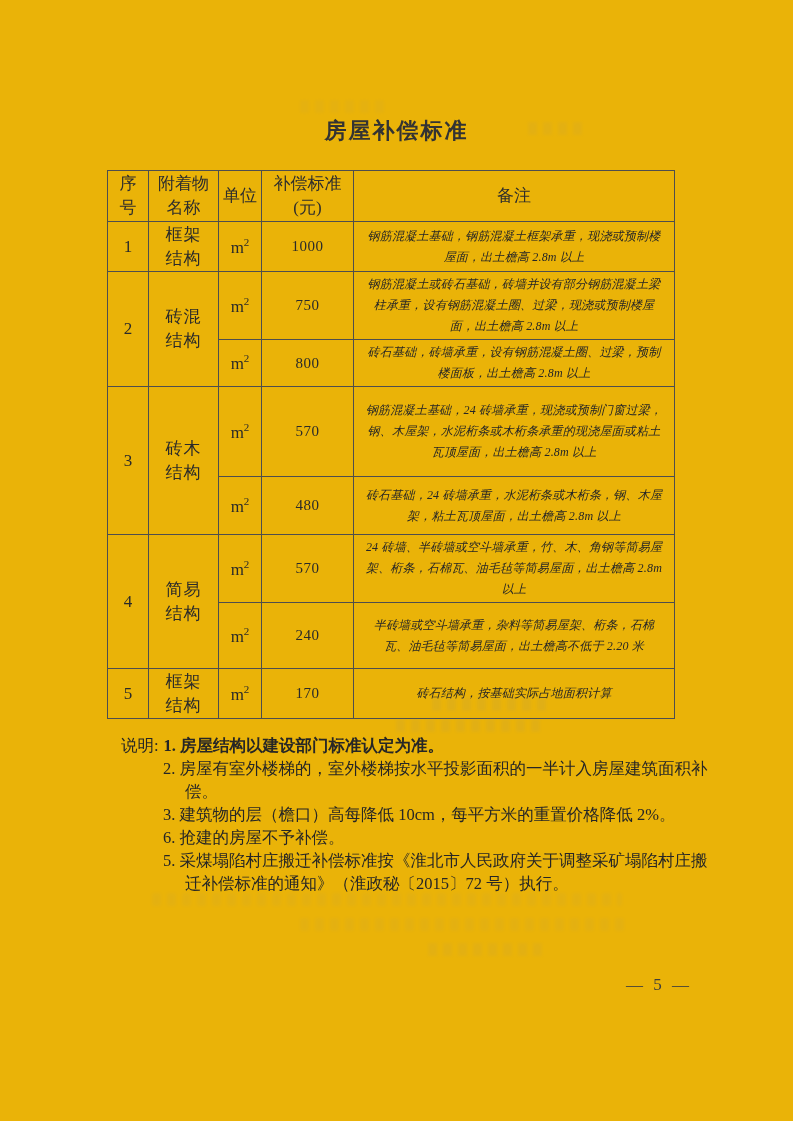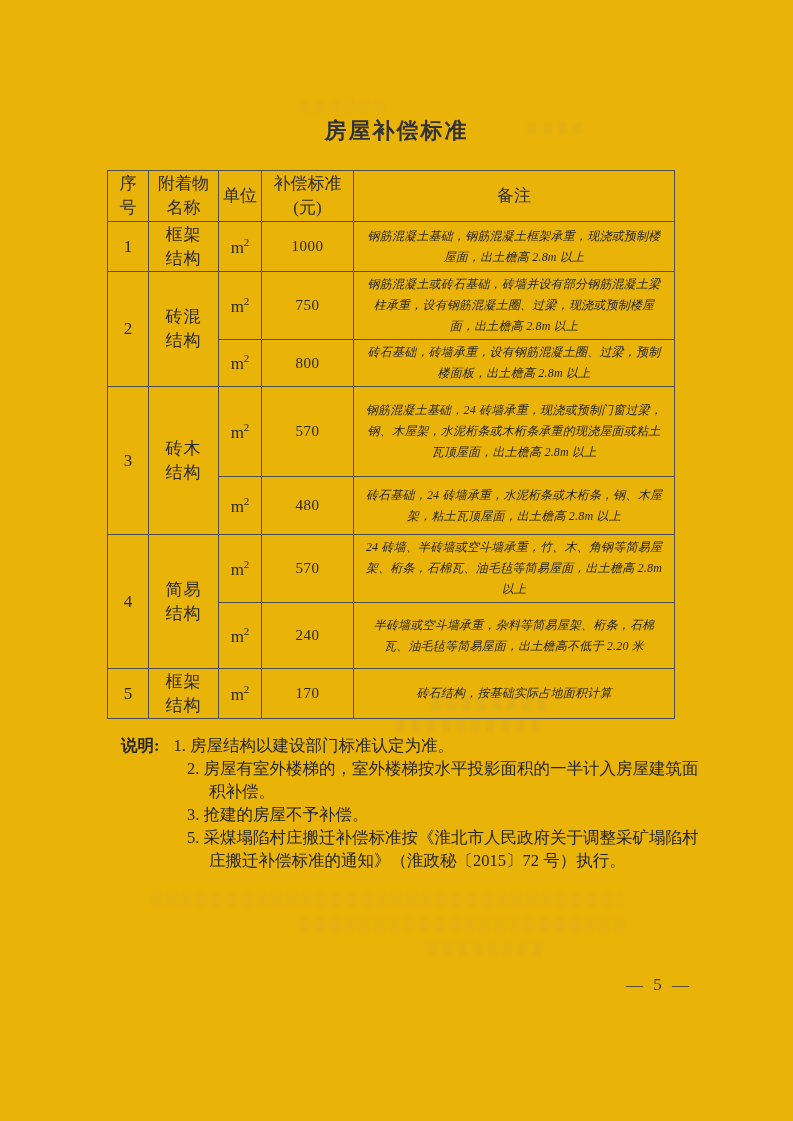--- a/index.html
+++ b/index.html
@@ -40,23 +40,23 @@
   .c-remark {
     text-align:center; font-size:12px; line-height:21px;
     padding:2px 8px; letter-spacing:0.2px; color:#262626;font-style:italic;
   }
   tr.h50{height:50px} tr.h44{height:44px} tr.h58{height:58px}
   tr.h67{height:67px} tr.h90{height:90px} tr.h66{height:66px}
   .notes {
     position:absolute; left:121px; top:734px; width:592px;
     font-size:16.5px; line-height:23px; color:#262626;
   }
-  .notes-label { margin-right:14px;font-weight:bold; }
-  .note-item { margin-left:66px; padding-left:22px; text-indent:-22px; }
-  .note-inline { display:inline; }
+  .notes-label { margin-right:5px; }
+  .note-item { margin-left:42px; padding-left:22px; text-indent:-22px; }
+  .note-inline { display:inline;font-weight:bold; }
   .page-number {
     position:absolute; top:975px; left:626px;
     font-size:17px; letter-spacing:3px; color:#3d3d3d;
     white-space:nowrap;
   }
   
   .bleed {
     position:absolute; height:13px;
     background:repeating-linear-gradient(90deg,#8f8f8f 0 9px,transparent 9px 15px);
     filter:blur(1.6px);
@@ -152,21 +152,22 @@
       <td class="c-remark">砖石结构，按基础实际占地面积计算</td>
     </tr>
   </tbody>
     </table>
 
   <div class="notes">
     <div>
       <span class="notes-label">说明:</span><span class="note-inline">1. 房屋结构以建设部门标准认定为准。</span>
     </div>
     <div class="note-item">2. 房屋有室外楼梯的，室外楼梯按水平投影面积的一半计入房屋建筑面积补偿。</div>
-    <div class="note-item">3. 抢建的房屋不予补偿。</div>
+    <div class="note-item">3. 建筑物的层（檐口）高每降低 10cm，每平方米的重置价格降低 2%。</div>
+    <div class="note-item">6. 抢建的房屋不予补偿。</div>
     <div class="note-item">5. 采煤塌陷村庄搬迁补偿标准按《淮北市人民政府关于调整采矿塌陷村庄搬迁补偿标准的通知》（淮政秘〔2015〕72 号）执行。</div>
   </div>
 
   <div class="page-number">— 5 —</div>
 
   <div class="bleed b1"></div>
   <div class="bleed b2"></div>
   <div class="bleed b3"></div>
   <div class="bleed b4"></div>
   <div class="bleed b5"></div>

